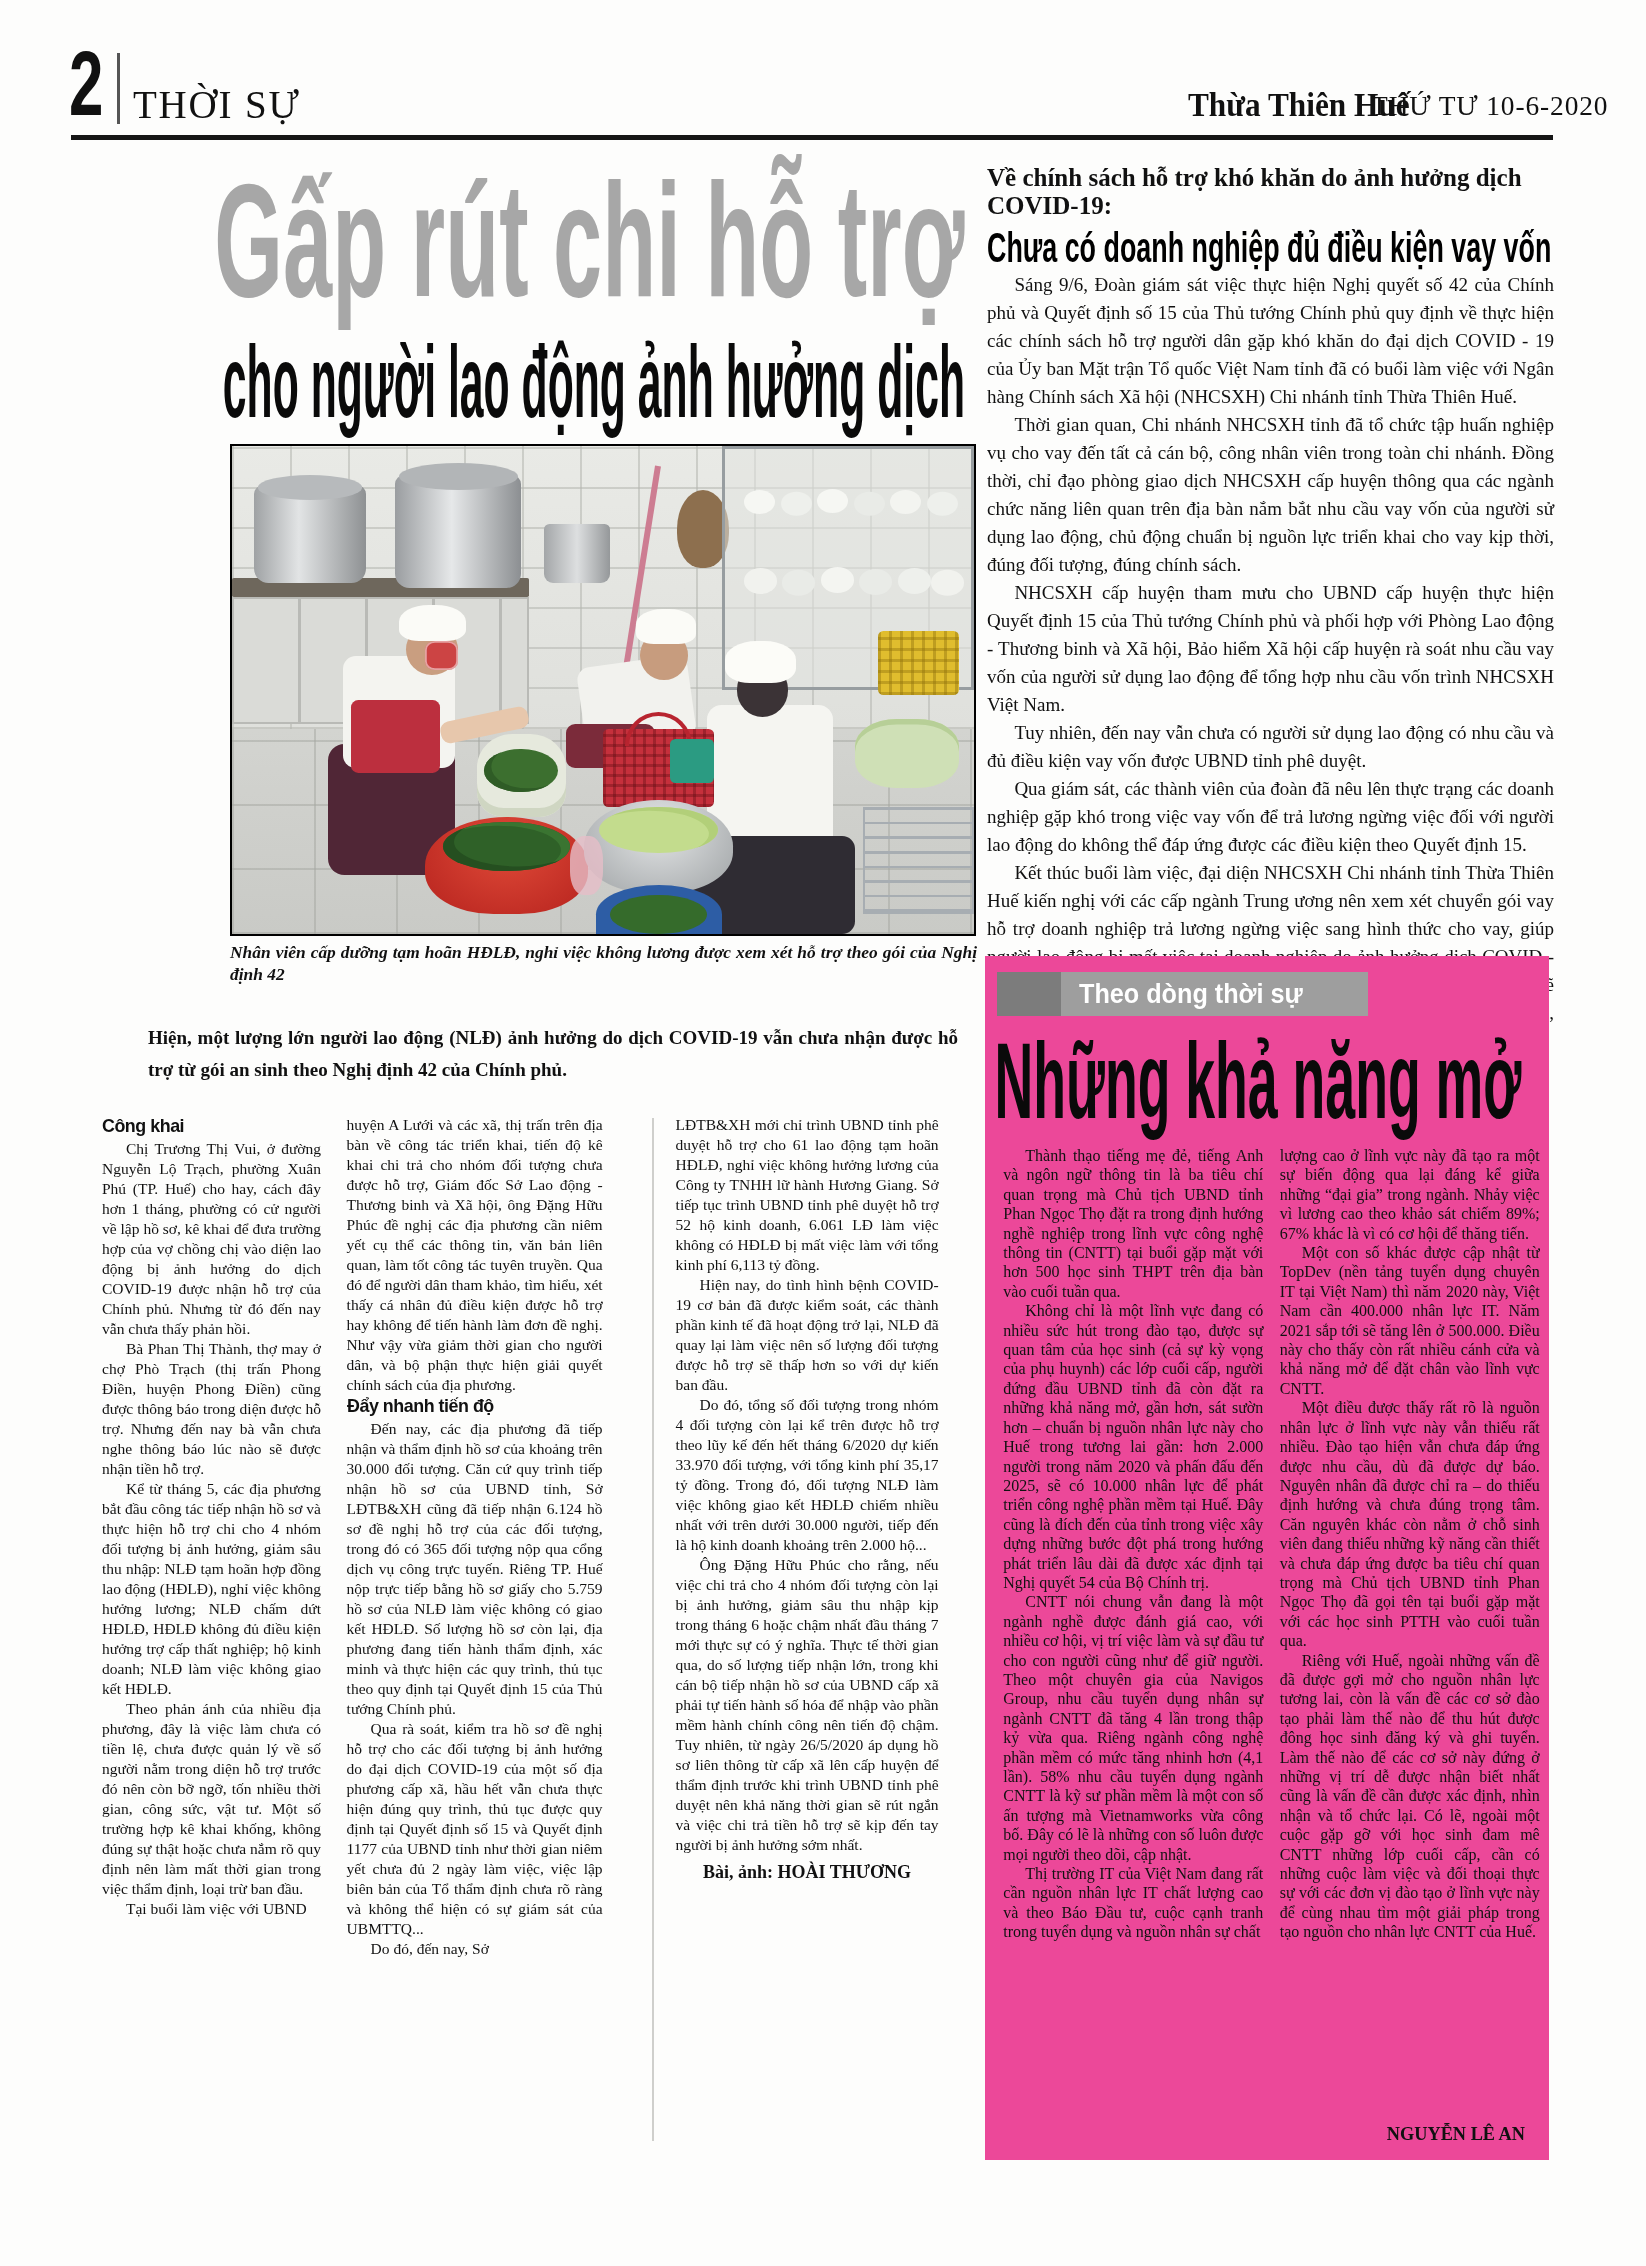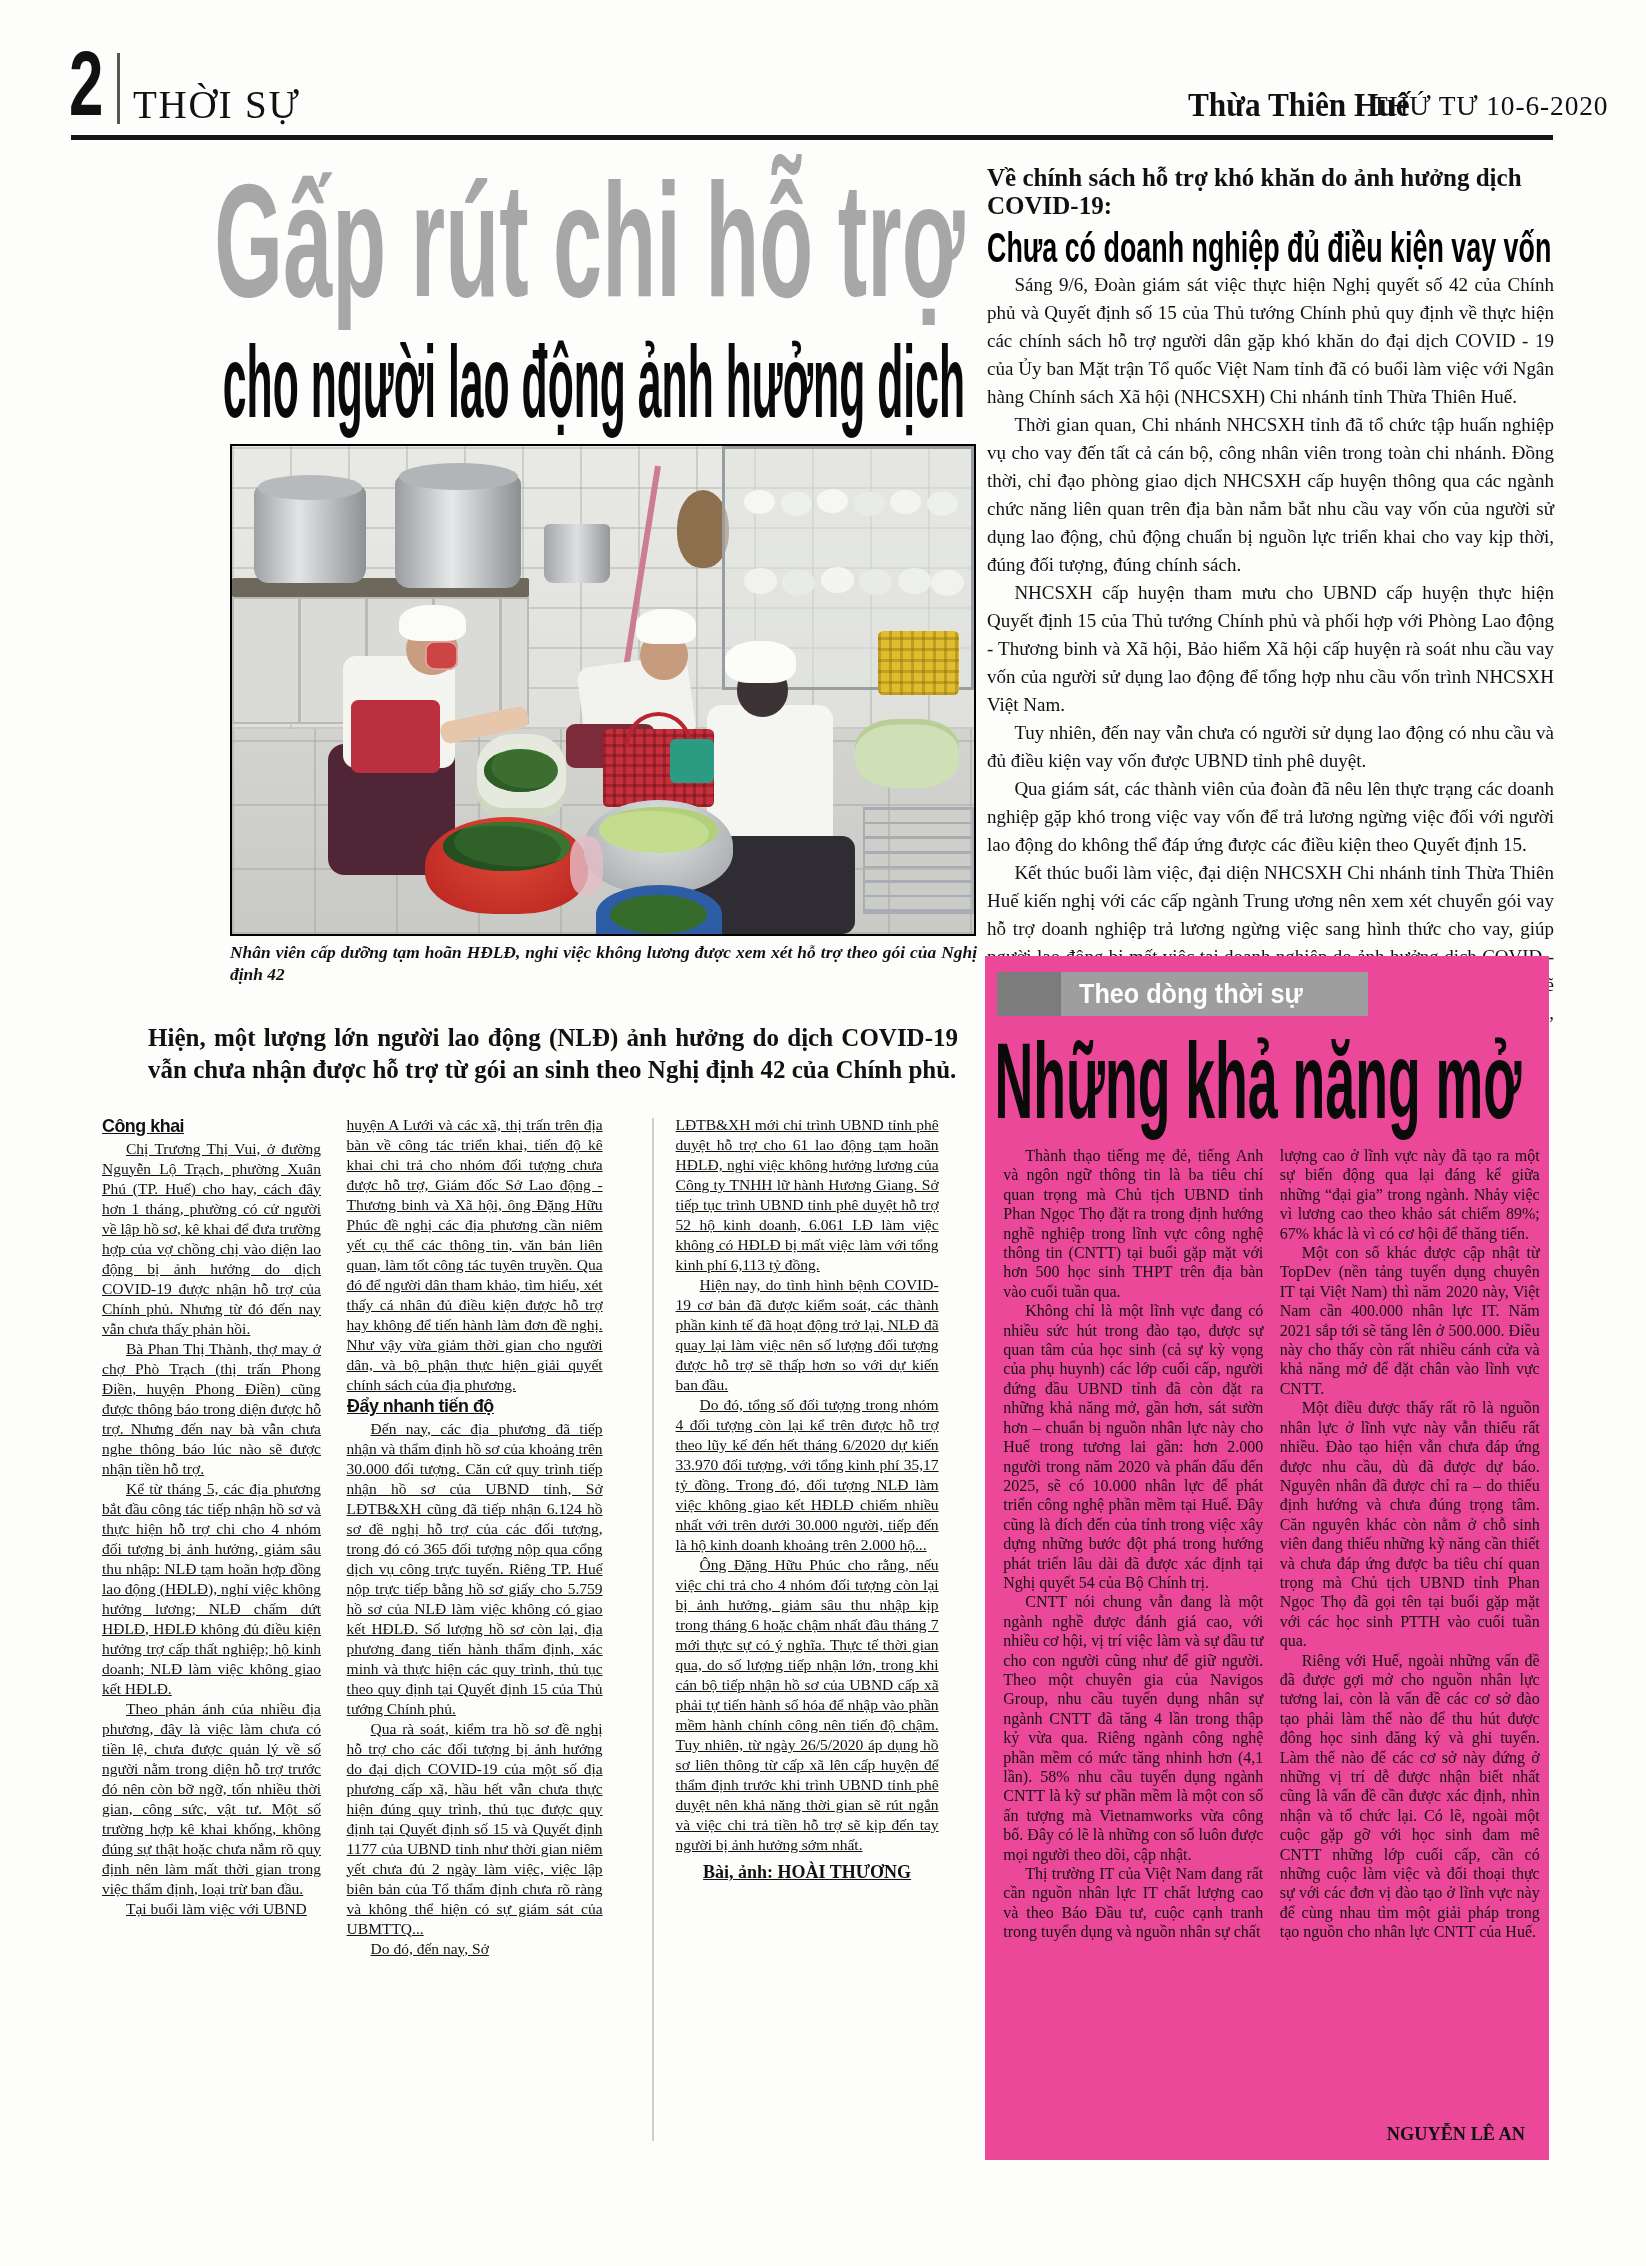--- a/index.html
+++ b/index.html
@@ -20,26 +20,26 @@
   .head1 text{font-family:"Liberation Sans",sans-serif;font-weight:bold;fill:#a7a7a7;font-size:176px;}
   .head2{position:absolute;left:221px;top:320px;width:755px;height:128px;overflow:visible;}
   .head2 text{font-family:"Liberation Sans",sans-serif;font-weight:bold;fill:#0a0a0a;font-size:112px;}
 
   
   .photo{position:absolute;left:230px;top:444px;width:742px;height:488px;margin:0;
          border:2.7px solid #000;background:#dcddd9;overflow:hidden;}
   .ps{position:absolute;}
   .caption{position:absolute;left:230px;top:941px;width:747px;font-size:17.4px;line-height:22px;
            font-weight:bold;font-style:italic;text-align:justify;}
-  .lead{position:absolute;left:148px;top:1022px;width:810px;margin:0;font-size:25px;line-height:32px;
+  .lead{position:absolute;left:148px;top:1022px;width:810px;margin:0;font-size:19px;line-height:32px;
         font-weight:bold;text-align:justify;}
 
   
   .mcols{position:absolute;left:102px;top:1115px;width:841px;height:1060px;display:flex;overflow:hidden;}
-  .mcol{height:100%;text-decoration:underline;}
+  .mcol{height:100%;}
   .mc1{width:219px;margin-right:25.6px;}
   .mc2{width:256px;margin-right:73px;}
   .mc3{width:263px;}
   .mcol p{margin:0;font-size:15.5px;line-height:20px;text-align:justify;text-indent:24px;}
   .mcol p.cont{text-indent:0;}
   .mcol p.subhead{font-family:"Liberation Sans",sans-serif;font-weight:bold;font-size:19px;
                   text-indent:0;margin:0.9px 0 2.7px;letter-spacing:-0.5px;transform:scaleX(.94);transform-origin:left;}
   .mcol p.byline3{text-indent:0;text-align:center;font-weight:bold;font-size:18px;margin-top:7.3px;}
   .colrule{position:absolute;left:652px;top:1118px;width:1.8px;height:1023px;background:#cfcfcc;}
 

